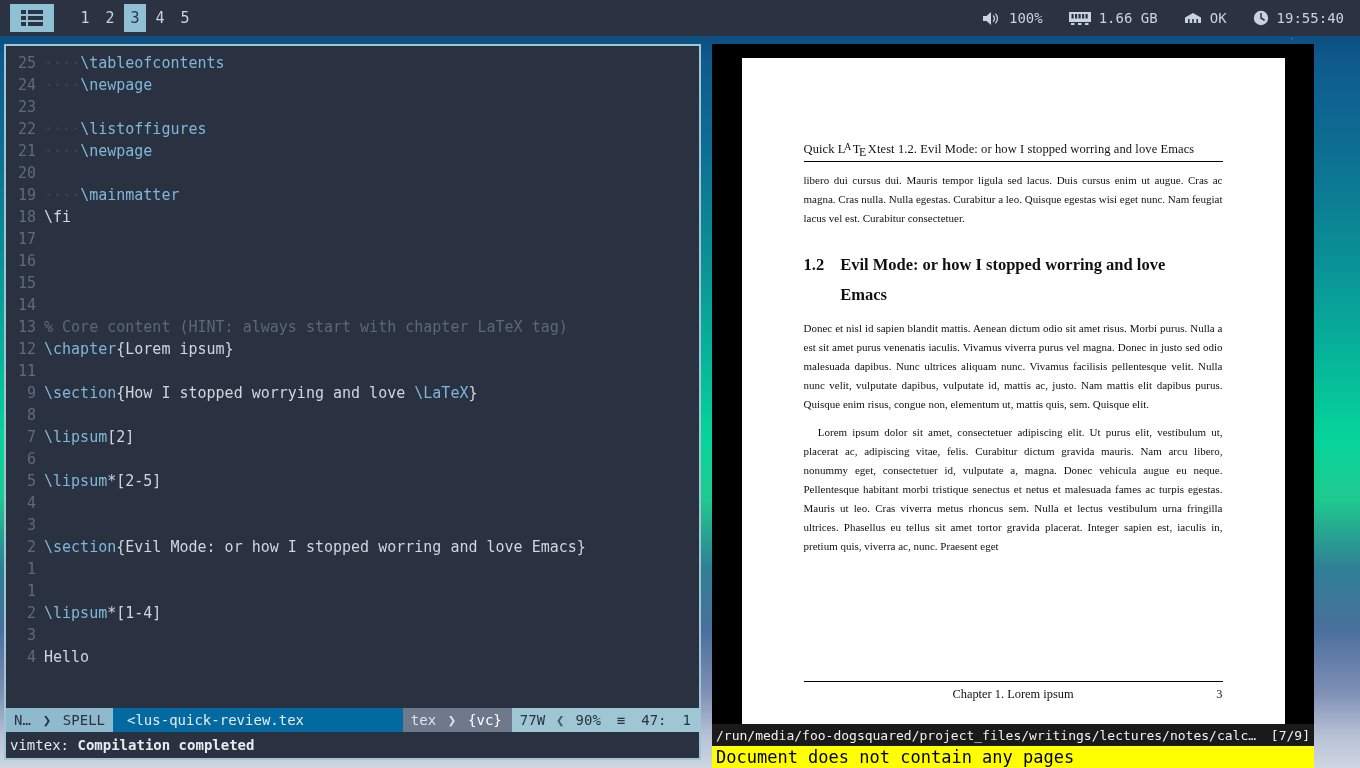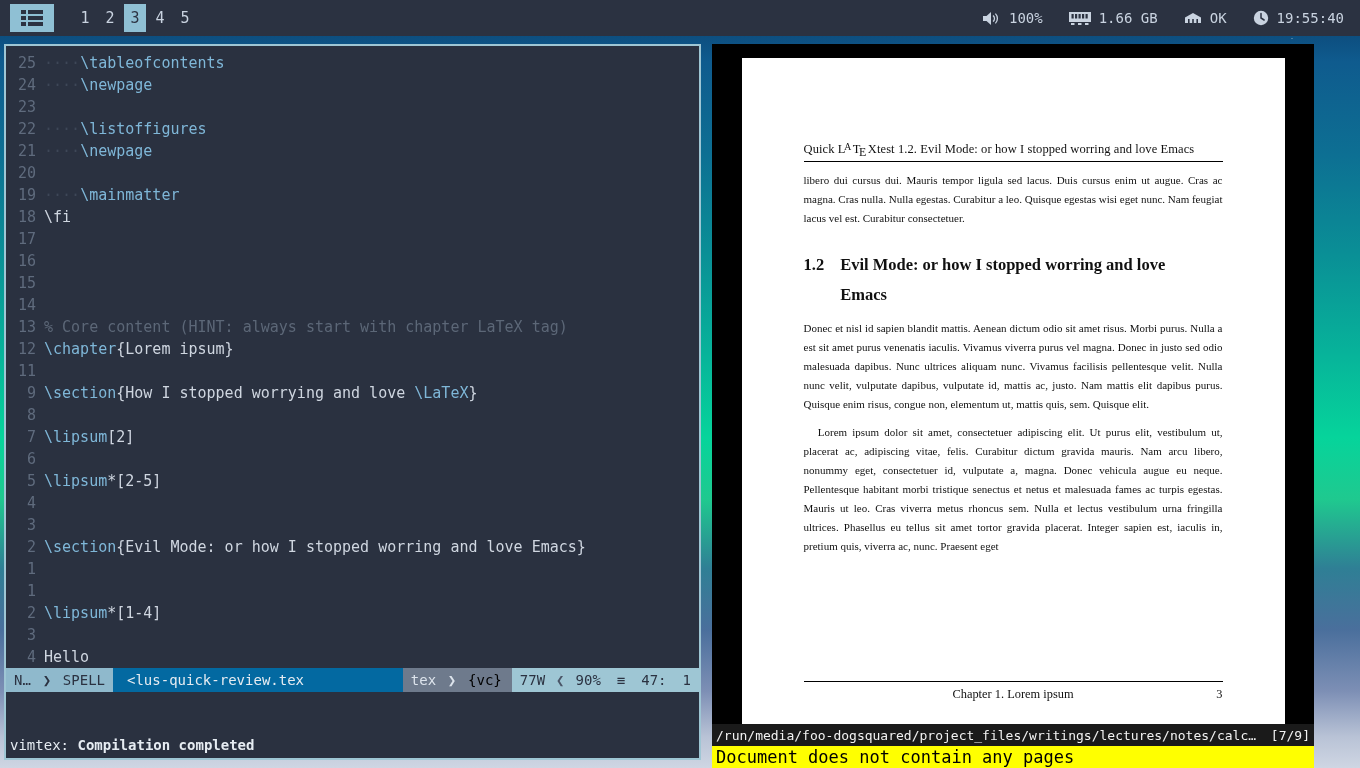--- a/index.html
+++ b/index.html
@@ -121,31 +121,30 @@
     height: 24px;
     display: flex; align-items: stretch;
     font-size: 14px;
   }
   .sl-seg { display: flex; align-items: center; padding: 0 8px; white-space: pre; }
   .sl-mode { background: #8fb9cc; color: #2b3241; }
   .sl-arrow { width: 13px; display: flex; align-items: center; justify-content: center; }
   .sl-spell { background: #8fb9cc; color: #2b3241; }
   .sl-file { background: #0369a1; color: #e6ecf2; flex: 1; padding-left: 14px; }
   .sl-ft { background: #6e7a8c; color: #dde4ec; }
-  .sl-vc { background: #6e7a8c; color: #000000; padding-right: 10px; }
+  .sl-vc { background: #6e7a8c; color: #ffffff; padding-right: 10px; }
   .sl-right { background: #9ec6d4; color: #2b3241; display: flex; align-items: center; }
   .sep-r { color: #4a5567; padding: 0 3px; }
   #cmdline {
     height: 26px;
     background: #2a3140;
     color: #e6ecf2;
     display: flex; align-items: center;
     padding-left: 4px;
     font-size: 14px;
-    margin-top: 40px;
   }
   #cmdline .bold { font-weight: bold; }
 
   
   #pdf-window {
     position: absolute;
     left: 712px; top: 44px;
     width: 602px; height: 724px;
     background: #000;
     display: flex; flex-direction: column;

